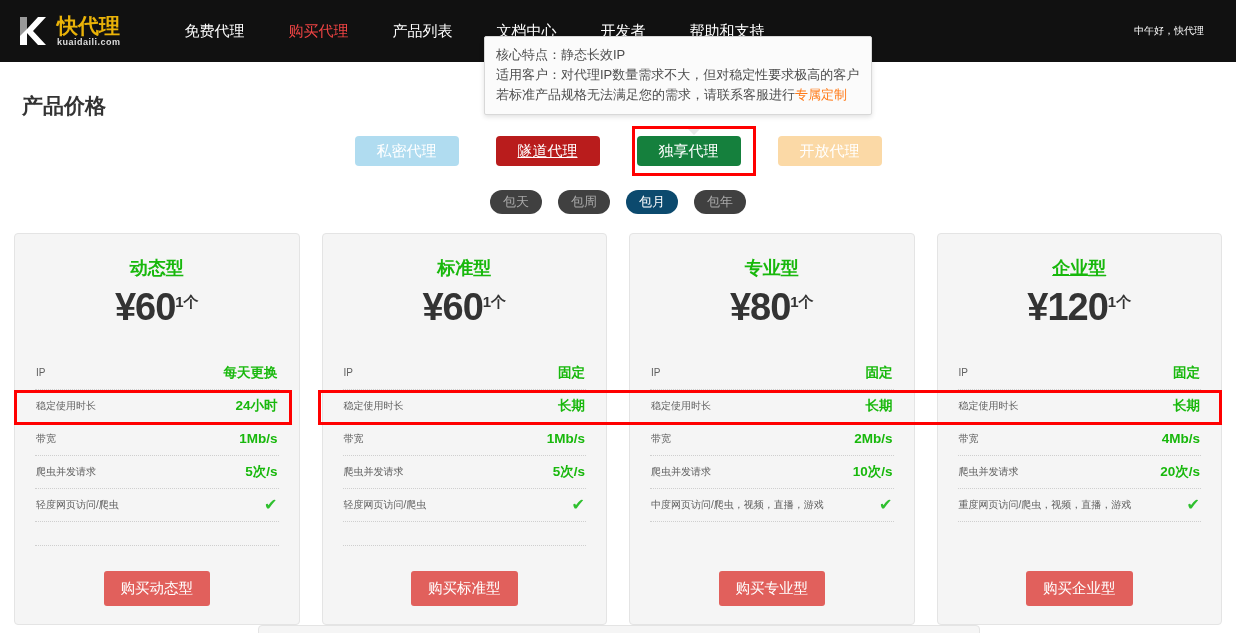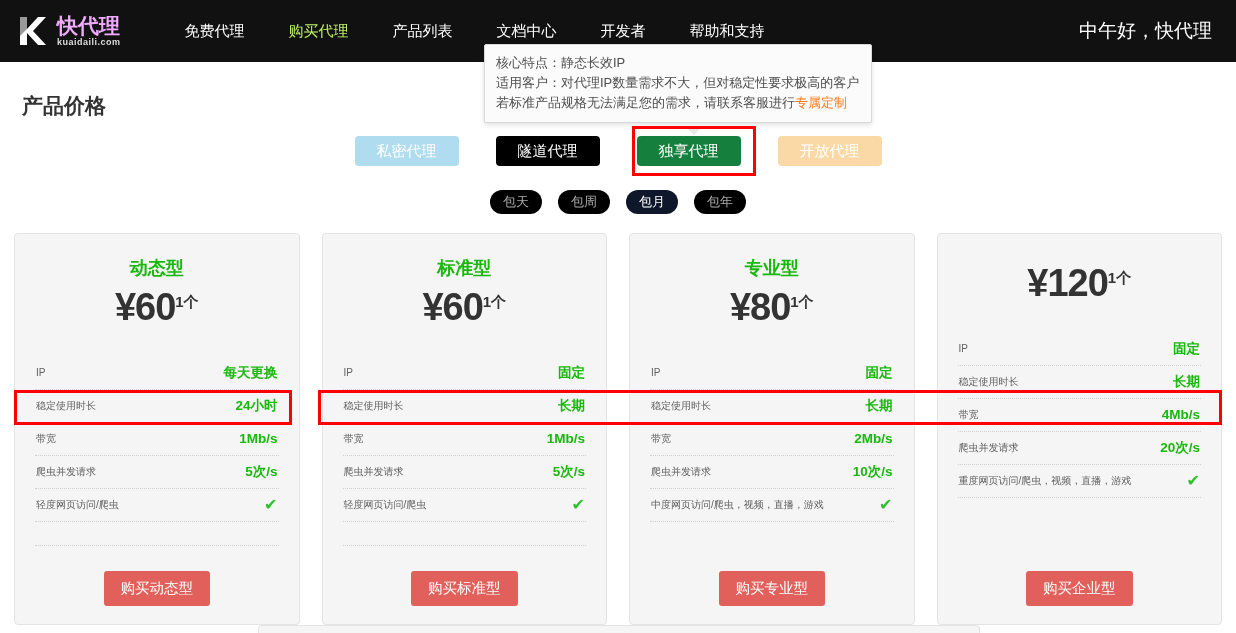--- a/index.html
+++ b/index.html
@@ -25,21 +25,21 @@
   }
   .logo-k {
     width: 34px; height: 34px;
     position: relative;
     margin-right: 7px;
     flex: none;
   }
   .logo-k svg { display: block; }
   .logo-text { display: flex; flex-direction: column; justify-content: center; }
   .logo-cn {
-    color: #f0abfc;
+    color: #eab308;
     font-size: 21px;
     font-weight: bold;
     letter-spacing: 0px;
     line-height: 22px;
     font-family: Liberation Serif, serif;
   }
   .logo-en {
     color: #dcdcdc;
     font-size: 9px;
     font-weight: bold;
@@ -48,48 +48,48 @@
   }
   .nav-links { display: flex; align-items: center; height: 100%; }
   .nav-link {
     color: #ffffff;
     font-size: 15px;
     padding: 0 22px;
     line-height: 62px;
     cursor: pointer;
     white-space: nowrap;
   }
-  .nav-link.active { color: #bef264; }
+  .nav-link.active { color: #ef4444; }
   .nav-right {
     margin-left: auto;
     display: flex; align-items: center;
     height: 100%;
     padding-right: 14px;
   }
   .greeting {
     color: #ffffff;
-    font-size: 19px;
-    margin-right: 10px;
+    font-size: 10px;
+    margin-right: 18px;
     white-space: nowrap;
     text-align: center;
   }
   .member-btn {
     background: #2ba6d9;
     color: #ffffff;
     font-size: 14.5px;
     padding: 8px 16px;
     border: none;
     border-radius: 2px;
     cursor: pointer;
     font-family: inherit;
   }
   
   .tooltip {
     position: absolute;
-    left: 484px; top: 44px;
+    left: 484px; top: 36px;
     width: 388px;
     background: #fbfbfb;
     border: 1px solid #d8d8d8;
     border-radius: 2px;
     box-shadow: 0 2px 5px rgba(0,0,0,0.12);
     padding: 8px 11px 9px 11px;
     z-index: 40;
   }
   .tooltip-line {
     font-size: 13px;
@@ -122,21 +122,21 @@
     height: 30px;
     line-height: 30px;
     text-align: center;
     border-radius: 4px;
     font-size: 15px;
     color: #ffffff;
     cursor: pointer;
     position: relative;
   }
   .cat-tab.c1 { background: #b0dcf0; }
-  .cat-tab.c2 { background: #000000; }
+  .cat-tab.c2 { background: #b91c1c; text-decoration: underline; }
   .cat-tab.c3 { background: #15803d; font-weight: normal; }
   .cat-tab.c4 { background: #fbd9a6; }
   .cat-highlight {
     position: absolute;
     left: 618px; top: -10px;
     width: 124px; height: 50px;
     border: 3px solid #ff0000;
     pointer-events: none;
     z-index: 20;
   }
@@ -155,26 +155,26 @@
     justify-content: center;
     gap: 16px;
     margin-top: 24px;
   }
   .dur-tab {
     width: 52px; height: 24px;
     line-height: 24px;
     text-align: center;
     border-radius: 12px;
     font-size: 13px;
-    background: #000000;
+    background: #404040;
     color: #a8a8a8;
     cursor: pointer;
   }
   .dur-tab.active {
-    background: #0f172a;
+    background: #0c4a6e;
     color: #ffffff;
   }
   
   .cards {
     display: flex;
     gap: 22px;
     margin-top: 19px;
     position: relative;
   }
   .card {
@@ -430,20 +430,21 @@
           <span class="spec-label">中度网页访问/爬虫，视频，直播，游戏</span>
           <span class="check">✔</span>
         </div>
       </div>
       <div class="buy-wrap">
         <button class="buy-btn">购买专业型</button>
       </div>
     </div>
 
     <div class="card">
+      <div class="card-title underlined">企业型</div>
       <div class="card-price">
         <span class="price-amount">¥120</span><span class="price-unit">1个</span>
       </div>
       <div class="spec-list">
         <div class="spec-row">
           <span class="spec-label">IP</span>
           <span class="spec-value">固定</span>
         </div>
         <div class="spec-row">
           <span class="spec-label">稳定使用时长</span>

